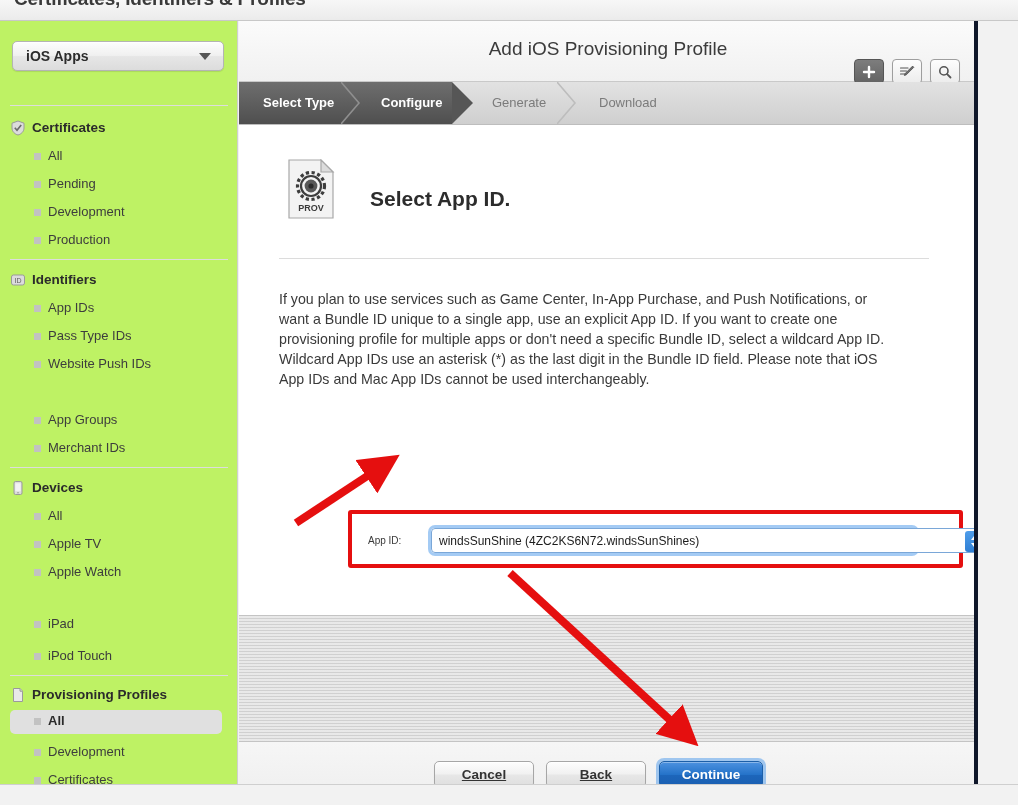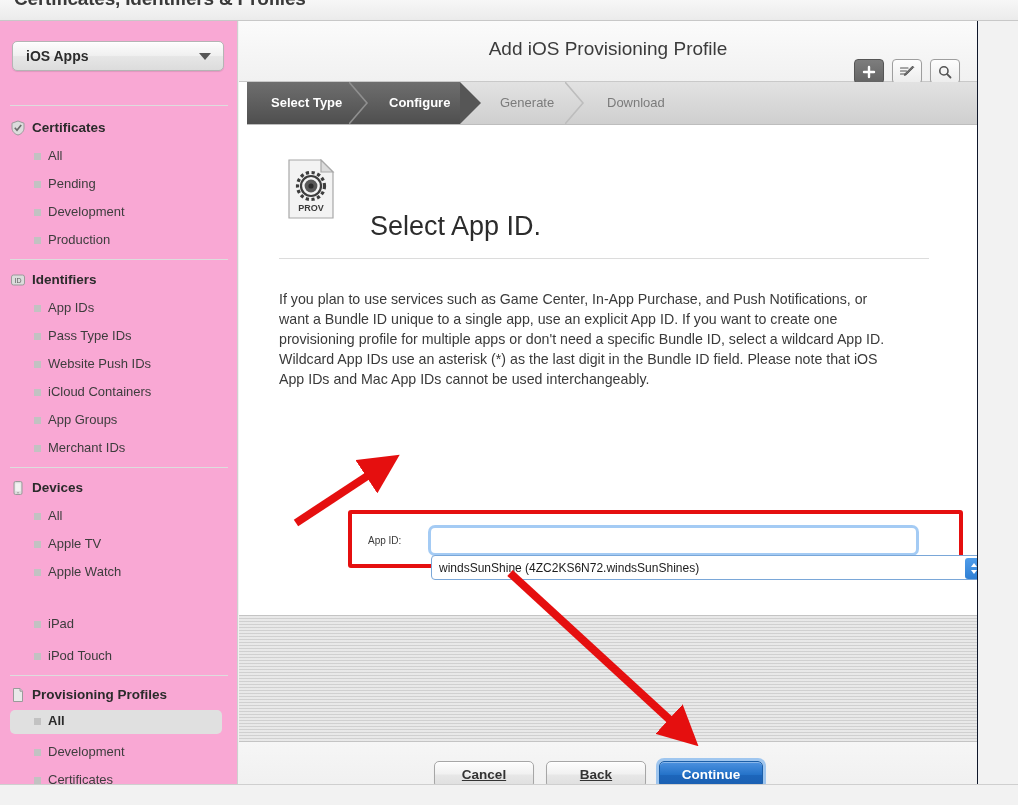--- a/index.html
+++ b/index.html
@@ -28,21 +28,21 @@
     white-space: nowrap;
   }
   .page-header .ph-right {
     position: absolute; right: 18px; top: -12px;
     font-size: 12px; color: #7d7d7d; white-space: nowrap;
   }
 
   
   .sidebar {
     position: absolute; left: 0; top: 21px; width: 238px; height: 763px;
-    background: #f9a8d4;
+    background: #bef264;
     border-right: 1px solid #cfcfcf;
     box-sizing: border-box;
     overflow: hidden;
   }
   .team-select {
     position: absolute; left: 12px; top: 20px; width: 212px; height: 30px;
     box-sizing: border-box;
     border: 1px solid #b4b4b4;
     border-radius: 5px;
     background: linear-gradient(to bottom, #fdfdfd 0%, #f0f0f0 48%, #e6e6e6 52%, #dcdcdc 100%);
@@ -92,21 +92,21 @@
     position: absolute; left: 38px; top: 3px;
     font-size: 13px; color: #3d3d3d;
   }
   .side-item.selected .si-label { color: #2a2a2a; font-weight: bold; }
 
   
   .main {
     position: absolute; left: 239px; top: 21px;
     width: 739px; height: 763px;
     background: #ffffff;
-    border-right: 1px solid #0f172a;
+    border-right: 4px solid #0f172a;
     box-sizing: border-box;
     overflow: hidden;
   }
   .rightgap {
     position: absolute; left: 978px; top: 21px; width: 40px; height: 763px;
     background: #f2f2f2;
   }
 
   .main-title-bar {
     position: absolute; left: 0; top: 0; width: 738px; height: 60px;
@@ -128,21 +128,21 @@
     cursor: pointer;
   }
   .tool-btn.dark {
     background: linear-gradient(to bottom, #7d7d7d 0%, #636363 100%);
     border-color: #555;
   }
   .tool-btn svg { position: absolute; left: 50%; top: 50%; transform: translate(-50%,-50%); }
 
   
   .steps {
-    position: absolute; left: 8px; top: 61px; width: 738px; height: 42px;
+    position: absolute; left: 0; top: 61px; width: 738px; height: 42px;
     background: linear-gradient(to bottom, #e2e2e2 0%, #cfcfcf 100%);
     border-bottom: 1px solid #bdbdbd;
     overflow: hidden;
   }
   .step {
     position: absolute; top: 0; height: 42px;
     font-size: 13px;
     line-height: 42px;
     white-space: nowrap;
     cursor: pointer;
@@ -157,21 +157,21 @@
   .chev svg { display: block; }
 
   
   .content { position: absolute; left: 0; top: 104px; width: 738px; height: 490px; background: #fff; }
 
   .prov-icon {
     position: absolute; left: 48px; top: 34px; width: 48px; height: 44px;
   }
   .section-title {
     position: absolute; left: 131px; top: 62px;
-    font-size: 27px; font-weight: normal; color: #2c2c2c; margin-top: 24px;
+    font-size: 21px; font-weight: bold; color: #2c2c2c;
   }
   .hr-line {
     position: absolute; left: 40px; top: 133px; width: 650px; height: 1px;
     background: #dcdcdc;
   }
   .body-copy {
     position: absolute; left: 40px; top: 164px; width: 612px;
     font-size: 14.2px; line-height: 20px; color: #3a3a3a;
   }
 
@@ -193,21 +193,20 @@
     border-radius: 4px;
     box-shadow: 0 0 0 3px rgba(90,160,235,0.55);
   }
   .appid-select {
     position: absolute; left: 0; top: 0; width: 554px; height: 25px;
     box-sizing: border-box;
     border: 1px solid #7aa7d8;
     border-radius: 4px;
     background: #ffffff;
     cursor: pointer;
-    margin-top: 27px;
   }
   .appid-value {
     position: absolute; left: 7px; top: 5px;
     font-size: 12px; color: #1c1c1c;
     white-space: nowrap;
   }
   .appid-stepper {
     position: absolute; right: 2px; top: 2px;
     width: 17px; height: 21px;
     border-radius: 3px;
@@ -356,24 +355,20 @@
       <span class="si-label">App IDs</span>
     </div>
     <div class="side-item" style="top:304px;">
       <span class="si-bullet"></span>
       <span class="si-label">Pass Type IDs</span>
     </div>
     <div class="side-item" style="top:332px;">
       <span class="si-bullet"></span>
       <span class="si-label">Website Push IDs</span>
     </div>
-    <div class="side-item" style="top:360px;">
-      <span class="si-bullet"></span>
-      <span class="si-label">iCloud Containers</span>
-    </div>
     <div class="side-item" style="top:388px;">
       <span class="si-bullet"></span>
       <span class="si-label">App Groups</span>
     </div>
     <div class="side-item" style="top:416px;">
       <span class="si-bullet"></span>
       <span class="si-label">Merchant IDs</span>
     </div>
 
     <div class="side-sep" style="top:446px;"></div>

